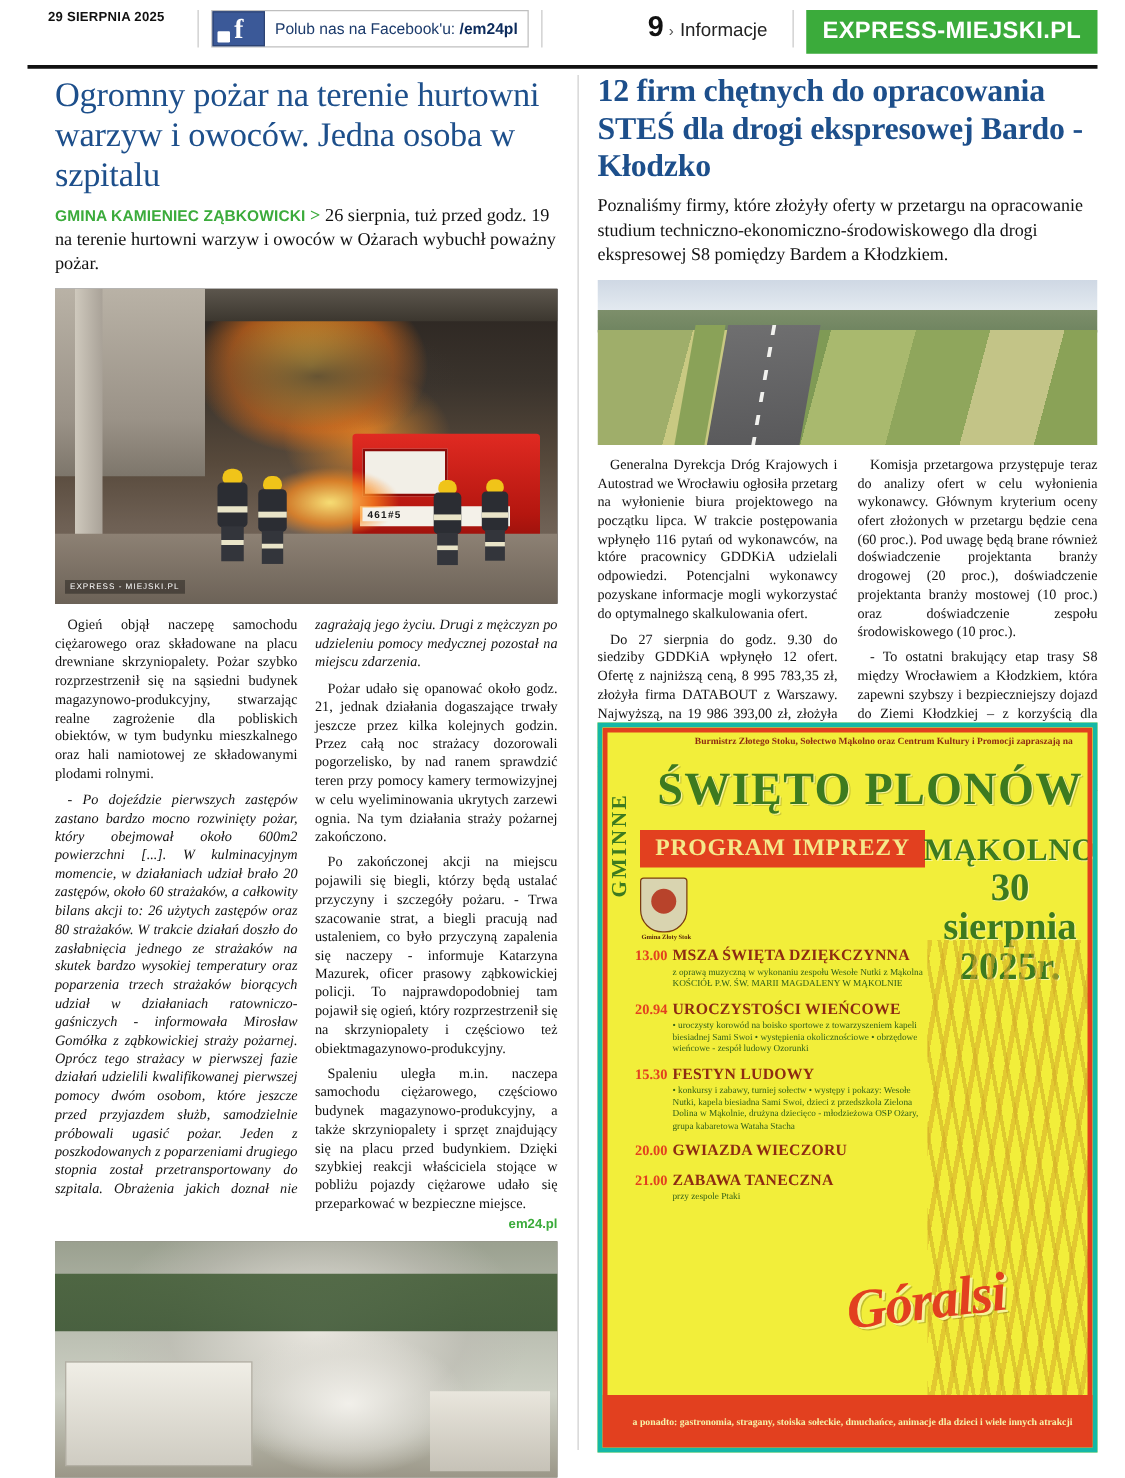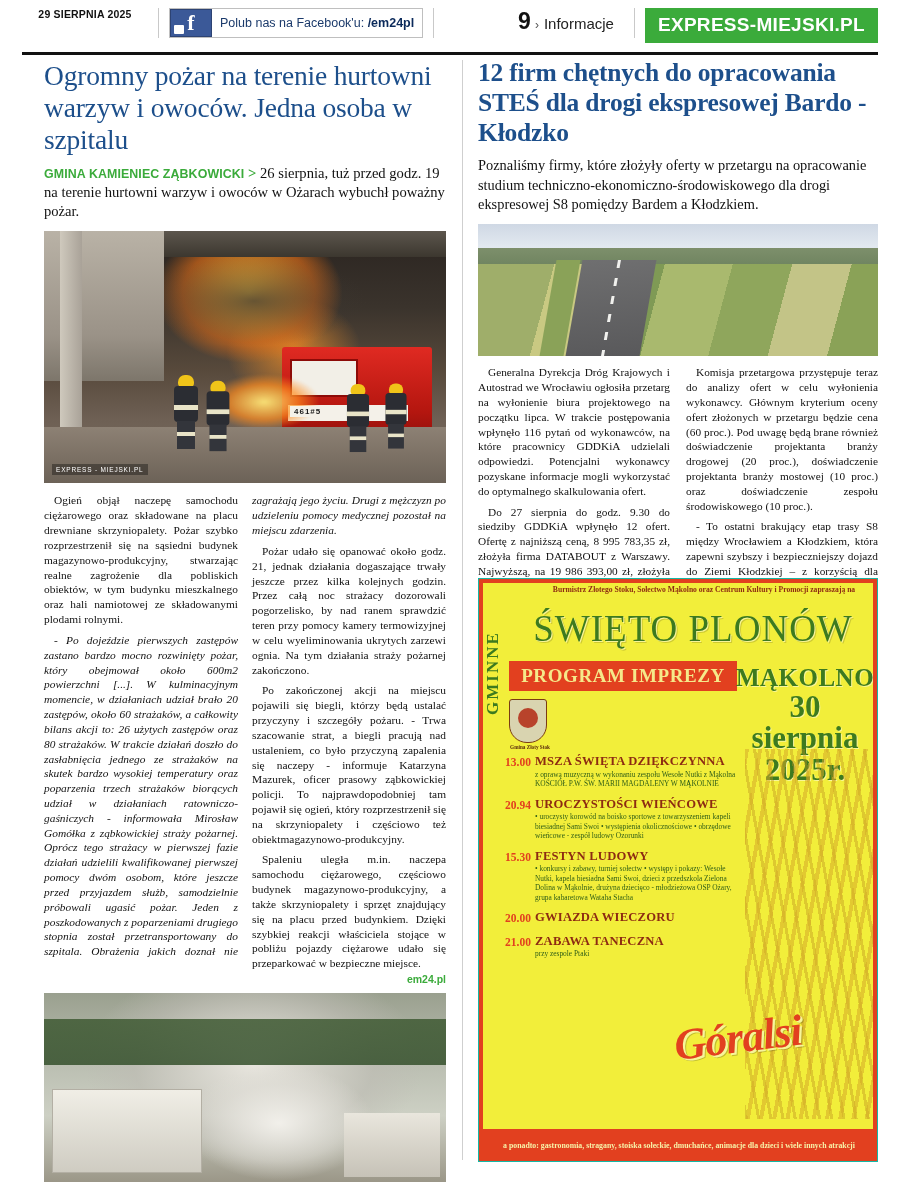--- a/index.html
+++ b/index.html
@@ -363,21 +363,21 @@
     line-height: 1.25;
     margin-top: 3px;
   }
 
   
   .poster {
     position: absolute;
     left: 478px; top: 578px;
     width: 400px; height: 584px;
     background: #f2ee3a;
-    border: 1px solid #14b8a6;
+    border: 4px solid #14b8a6;
     overflow: hidden;
     font-family: "Liberation Serif", serif;
   }
   .po-topstrip {
     position: absolute; left: 0; top: 0; width: 400px; height: 34px;
     background: #f2ee3a;
   }
   .po-organizer {
     position: absolute; left: 60px; top: 6px; width: 330px;
     font-size: 7.6px; font-weight: bold; color: #8d2b12;
@@ -390,21 +390,21 @@
     font-weight: bold;
     font-size: 17px;
     letter-spacing: 2px;
     writing-mode: vertical-rl;
     transform: rotate(180deg);
     text-align: center;
   }
   .po-bigtitle {
     position: absolute; left: 28px; top: 28px; width: 372px;
     font-size: 37px;
-    font-weight: normal;
+    font-weight: bold;
     color: #3d7a1f;
     letter-spacing: 1px;
     text-align: center;
     text-shadow: 1px 1px 0 #f7f59a, 2px 2px 0 rgba(0,0,0,.15);
   }
   .po-program {
     position: absolute; left: 30px; top: 82px; width: 228px; height: 30px;
     background: #e2401f;
     color: #f5e98a;
     font-weight: bold;
@@ -482,21 +482,21 @@
   .po-logo .txt {
     font-family: "Liberation Serif", serif;
     font-style: italic;
     font-weight: bold;
     font-size: 44px;
     color: #e2401f;
     text-shadow: 2px 2px 0 #f7f59a, 3px 3px 0 rgba(0,0,0,.2);
     letter-spacing: -1px;
   }
   .po-footer {
-    position: absolute; left: 0; bottom: 0; width: 400px; height: 32px;
+    position: absolute; left: 0; bottom: 0; width: 400px; height: 42px;
     background: #e2401f;
     color: #f7f2a8;
     font-size: 7.8px;
     font-weight: bold;
     display: flex; align-items: center; justify-content: center;
     text-align: center;
     padding: 0 6px;
   }
   .po-border {
     position: absolute; inset: 0;

